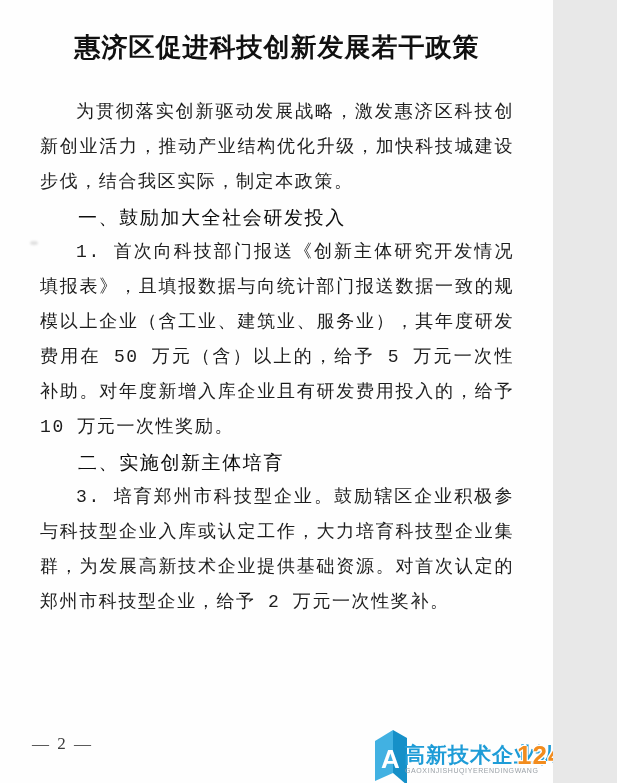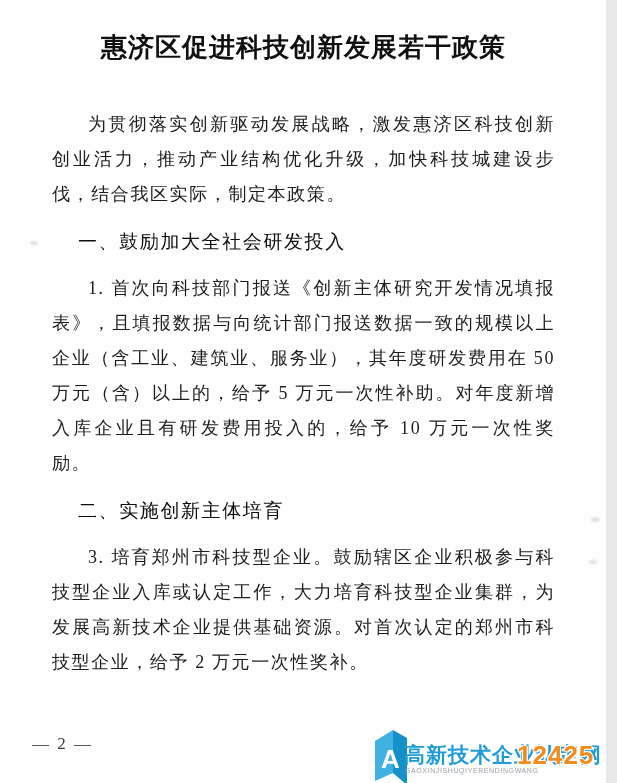--- a/index.html
+++ b/index.html
@@ -1,18 +1,18 @@
 <!DOCTYPE html>
 <html style="--logo-blue-light: #41b1e2; --logo-blue-dark: #1690c8; --text-blue: #1e9cd7; --code-orange: #f28c1e; --tld-dark: #333333; --pinyin-gray: #9aa0a6;"><head>
 <meta charset="utf-8">
 <style>
   html, body { margin: 0; padding: 0; background: #e8e8e8; }
   .page {
     position: relative;
-    width: 606px;
+    width: 553px;
     height: 783px;
     background: #fefefe;
     overflow: hidden;
     font-family: "Liberation Serif", "DejaVu Serif", serif;
     color: #1d1d1d;
     box-sizing: border-box;
   }
   .doc-title {
     margin: 0;
     position: absolute;
@@ -29,23 +29,24 @@
   .doc-content {
     position: absolute;
     top: 95px;
     left: 40px;
     right: 39px;
     font-size: 18px;
     line-height: 35px;
     text-align: justify;
   }
   .doc-content p.body {
-    margin: 12px;
+    margin: 0;
     text-indent: 2em;
     letter-spacing: 1.6px;
+    font-family: Liberation Mono, monospace;
   }
   .doc-content h2.heading {
     margin: 0;
     font-size: 19px;
     line-height: 35px;
     font-weight: 400;
     text-indent: 2em;
     letter-spacing: 1.6px;
     color: #0d0d0d;
     font-family: "Liberation Sans", "DejaVu Sans", sans-serif;

